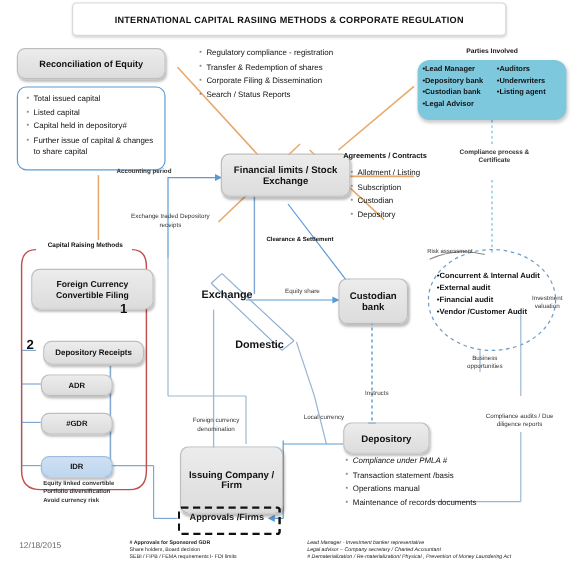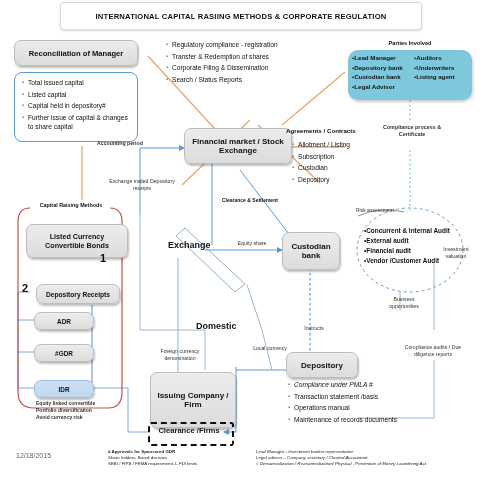--- a/index.html
+++ b/index.html
@@ -128,21 +128,21 @@
     <path d="M434,418 L360,418" stroke="#9BB7D4" stroke-width="1" fill="none"></path>
 
     <path d="M400,292 L400,310" stroke="#9BB7D4" stroke-width="1" fill="none"></path>
   </svg>
 
   <div class="title-bar">
     <span>INTERNATIONAL CAPITAL RASIING METHODS  &amp;  CORPORATE REGULATION</span>
   </div>
 
   <div class="gbox" style="left:14px;top:40px;width:122px;height:24px;font-size:7.6px;">
-    <span>Reconciliation of  Manager</span>
+    <span>Reconciliation of  Equity</span>
   </div>
 
   <div class="bluebox" style="left:14px;top:72px;width:122px;height:68px;"></div>
   <div class="lst" style="left:22px;top:78px;width:110px;">
     <div class="li">
         <span class="bu">▪</span>
         <span class="tx">Total issued capital</span>
       </div>
     <div class="li">
         <span class="bu">▪</span>
@@ -188,21 +188,21 @@
   </div>
   <div class="party-col" style="left:414px;top:53px;">
     <div>•<span>Auditors</span></div>
     <div>•<span>Underwriters</span></div>
     <div>•<span>Listing agent</span></div>
   </div>
 
   <div class="grp-title" style="left:36px;top:202px;width:70px;">Capital Raising Methods</div>
 
   <div class="gbox" style="left:26px;top:224px;width:92px;height:32px;font-size:7.2px;padding:0 4px;">
-    <span>Listed Currency Convertible Bonds</span>
+    <span>Foreign Currency Convertible Filing</span>
   </div>
   <div class="num" style="left:100px;top:252px;">1</div>
 
   <div class="num" style="left:22px;top:282px;">2</div>
   <div class="gbox" style="left:36px;top:284px;width:82px;height:18px;font-size:6.6px;">
     <span>Depository Receipts</span>
   </div>
 
   <div class="gbox" style="left:34px;top:312px;width:58px;height:16px;font-size:6.4px;">
     <span>ADR</span>
@@ -214,29 +214,29 @@
     <span>IDR</span>
   </div>
 
   <div class="plainL" style="left:36px;top:400px;font-weight:bold;font-size:5px;line-height:7.2px;">
     <div>Equity linked convertible</div>
     <div>Portfolio  diversification</div>
     <div>Avoid currency risk</div>
   </div>
 
   <div class="gbox" style="left:184px;top:128px;width:98px;height:34px;font-size:8px;padding:0 4px;">
-    <span>Financial market /  Stock Exchange</span>
+    <span>Financial limits /  Stock Exchange</span>
   </div>
 
   <div class="plain" style="left:108px;top:178px;width:68px;">Exchange traded Depository receipts</div>
 
   <div class="bold-sm" style="left:222px;top:197px;font-size:5px;">Clearance &amp; Settlement</div>
 
   <div style="position:absolute;left:168px;top:240px;font-size:9px;font-weight:bold;color:#111;">Exchange</div>
-  <div style="position:absolute;left:196px;top:282px;font-size:9px;font-weight:bold;color:#111;margin-top:39px;">Domestic</div>
+  <div style="position:absolute;left:196px;top:282px;font-size:9px;font-weight:bold;color:#111;">Domestic</div>
 
   <div class="plain" style="left:236px;top:240px;width:32px;">Equity share</div>
 
   <div class="gbox" style="left:282px;top:232px;width:56px;height:36px;font-size:8px;">
     <span>Custodian bank</span>
   </div>
 
   <div class="plain" style="left:296px;top:325px;width:36px;">Instructs</div>
 
   <div class="plain" style="left:148px;top:348px;width:64px;">Foreign currency denomination</div>
@@ -244,21 +244,21 @@
 
   <div class="gbox" style="left:286px;top:352px;width:70px;height:24px;font-size:8px;">
     <span>Depository</span>
   </div>
 
   <div class="gbox" style="left:150px;top:372px;width:78px;height:30px;font-size:8px;padding:12px 3px;">
     <span>Issuing Company / Firm</span>
   </div>
 
   <div class="dashbox" style="left:148px;top:422px;width:82px;height:20px;"></div>
-  <div style="position:absolute;left:148px;top:426px;width:82px;text-align:center;font-size:7.6px;font-weight:bold;">Clearance  /Firms</div>
+  <div style="position:absolute;left:148px;top:426px;width:82px;text-align:center;font-size:7.6px;font-weight:bold;">Approvals  /Firms</div>
 
   <div class="bold-sm" style="left:286px;top:127px;font-size:6.2px;">Agreements / Contracts</div>
   <div class="lst" style="left:292px;top:140px;width:90px;">
     <div class="li">
         <span class="bu">▪</span>
         <span class="tx">Allotment / Listing</span>
       </div>
     <div class="li">
         <span class="bu">▪</span>
         <span class="tx">Subscription</span>

